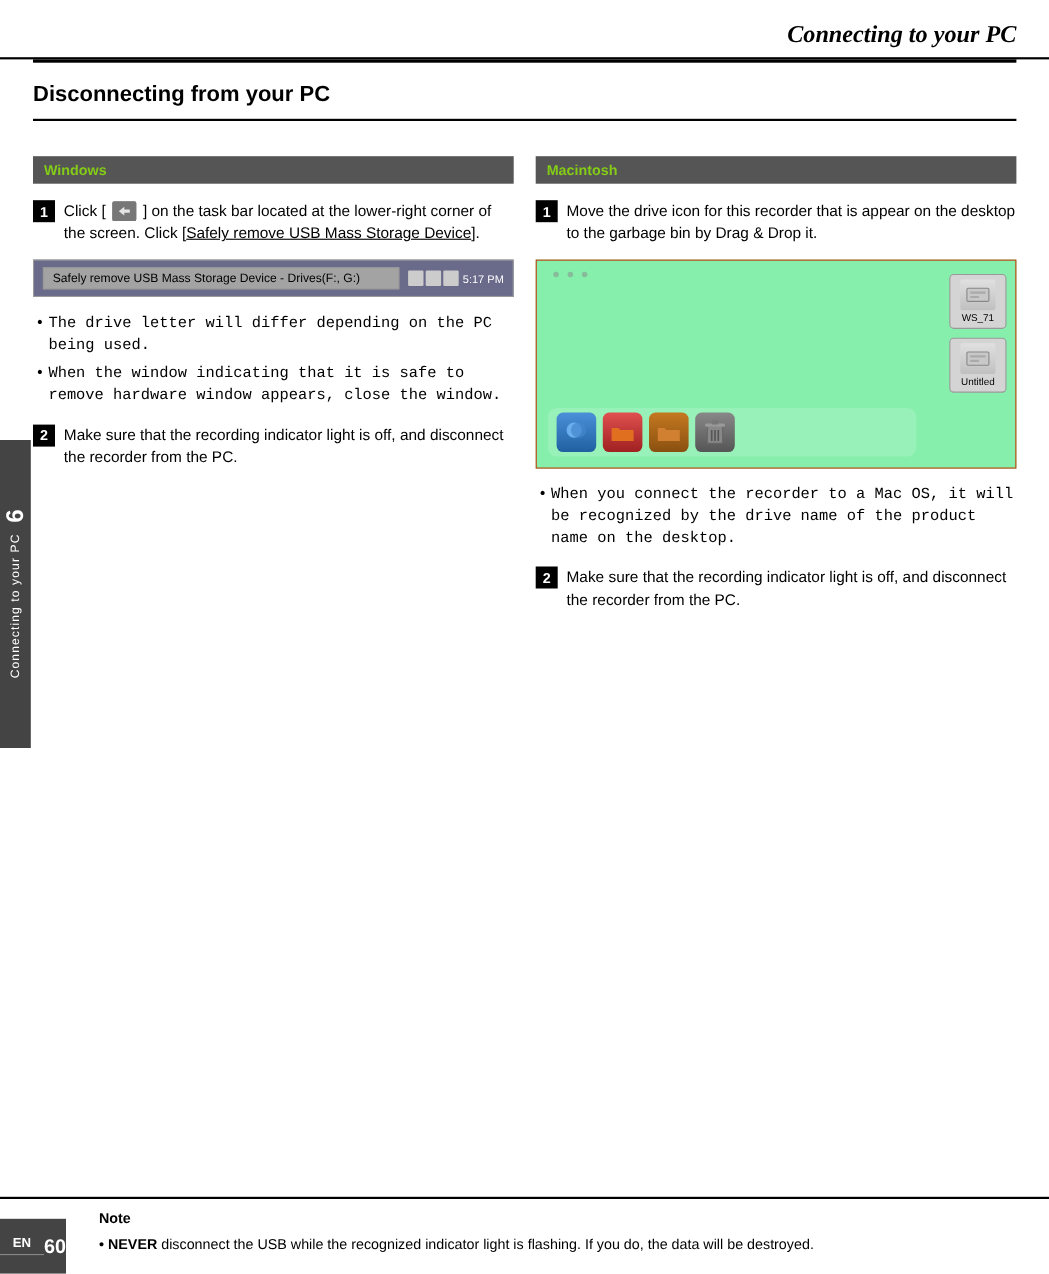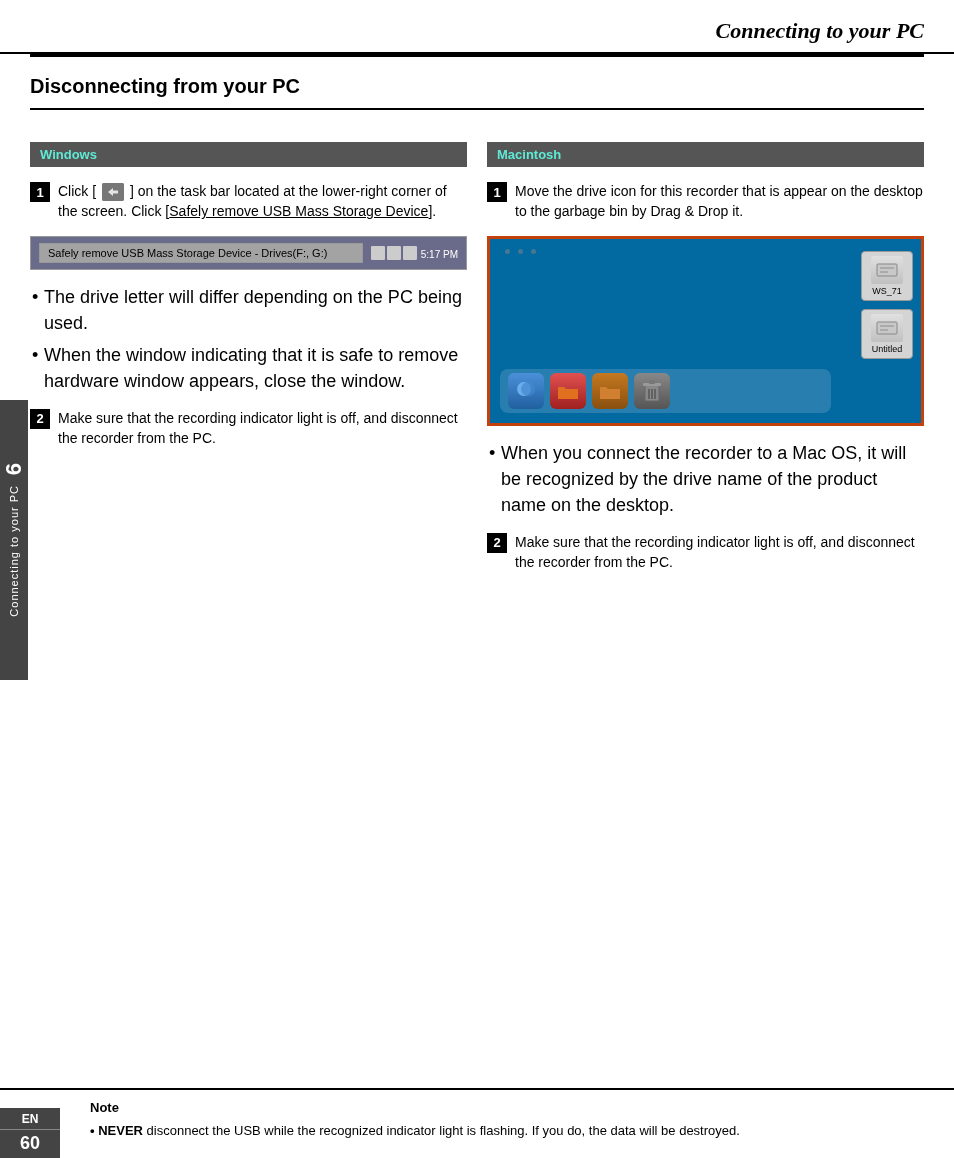--- a/index.html
+++ b/index.html
@@ -46,21 +46,21 @@
       display: flex;
       gap: 20px;
     }
     .col {
       flex: 1;
     }
 
     
     .platform-header {
       background: #555;
-      color: #5eead4;
+      color: #84cc16;
       font-weight: bold;
       font-size: 13px;
       padding: 5px 10px;
       margin-bottom: 14px;
     }
 
     
     .step {
       display: flex;
       gap: 8px;
@@ -125,37 +125,38 @@
       white-space: nowrap;
     }
 
     
     .bullet-list {
       list-style: none;
       margin: 0 0 14px 0;
       padding: 0;
     }
     .bullet-list li {
-      font-size: 18px;
+      font-size: 14px;
       line-height: 1.45;
       padding-left: 14px;
       position: relative;
       margin-bottom: 6px;
+      font-family: Liberation Mono, monospace;
     }
     .bullet-list li::before {
       content: "•";
       position: absolute;
       left: 2px;
       top: 0;
     }
 
     
     .mac-screenshot {
-      background: #0369a1;
-      border: 3px solid #c2410c;
+      background: #86efac;
+      border: 1px solid #c2410c;
       margin-bottom: 14px;
       padding: 10px;
       display: flex;
       align-items: flex-end;
       justify-content: space-between;
       height: 190px;
       position: relative;
     }
     .mac-drive-icons {
       position: absolute;
@@ -263,21 +264,21 @@
     
     .footer-page {
       position: absolute;
       bottom: 0;
       left: 0;
       background: #444;
       color: #fff;
       width: 60px;
       height: 50px;
       display: flex;
-      flex-direction: column;
+      flex-direction: row;
       align-items: center;
       justify-content: center;
       font-weight: bold;
     }
     .footer-lang {
       font-size: 12px;
       border-bottom: 1px solid #888;
       width: 100%;
       text-align: center;
       padding-bottom: 3px;

